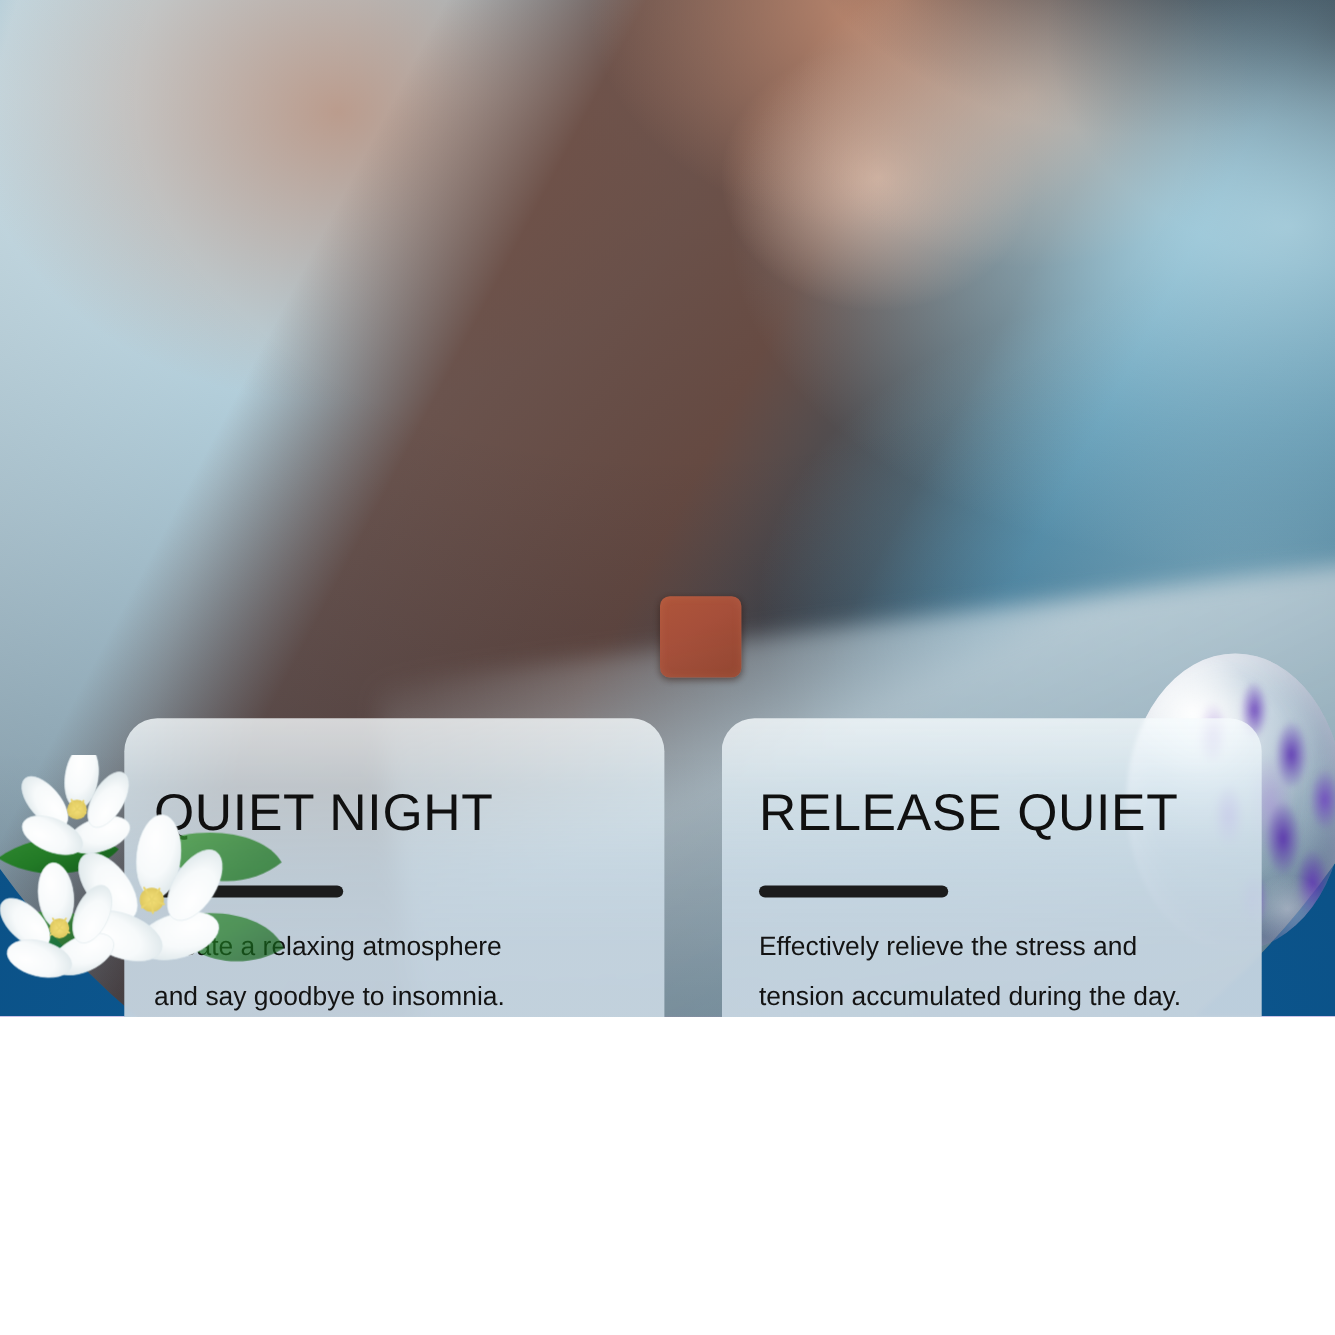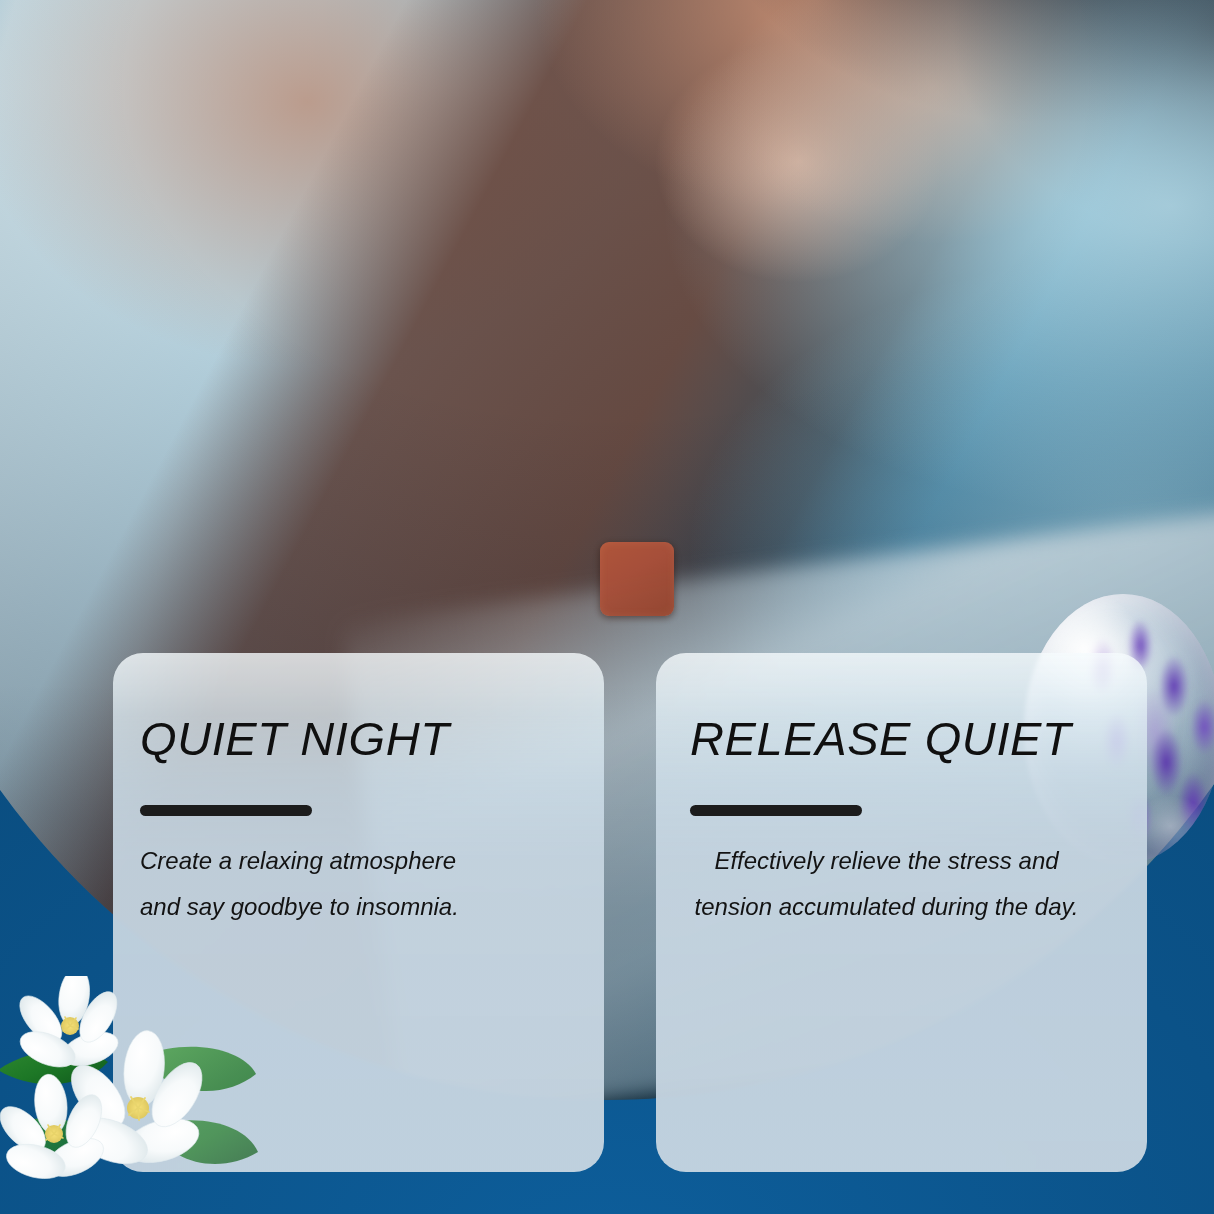--- a/index.html
+++ b/index.html
@@ -7,24 +7,23 @@
   html, body {
     width: 1214px;
     height: 1214px;
     overflow: hidden;
     font-family: "Liberation Sans", "DejaVu Sans", sans-serif;
   }
 
   #poster {
     position: relative;
     width: 1214px;
-    height: 1214px;
+    height: 924px;
     background: #f0abfc;
     overflow: hidden;
-    font-style: italic;
   }
 
   
   .brand-bg {
     position: absolute;
     inset: 0;
     background:
       radial-gradient(120% 90% at 50% 105%, #0d5e9b 0%, #0b5288 45%, #084571 100%);
   }
 
@@ -188,21 +187,21 @@
   }
   .card-body {
     font-size: 24px;
     font-weight: 400;
     line-height: 46px;
     color: #131313;
     max-width: 345px;
   }
   .card--right .card-title { padding-left: 7px; }
   .card--right .card-rule { margin-left: 7px; }
-  .card--right .card-body { padding-left: 7px; max-width: 400px; text-align: center; }
+  .card--right .card-body { padding-left: 7px; max-width: 400px; }
 </style>
 </head>
 <body>
 
 <div id="poster">
 
   <div class="brand-bg"></div>
 
   <div class="hero-clip">
     <div class="hero-photo"></div>

